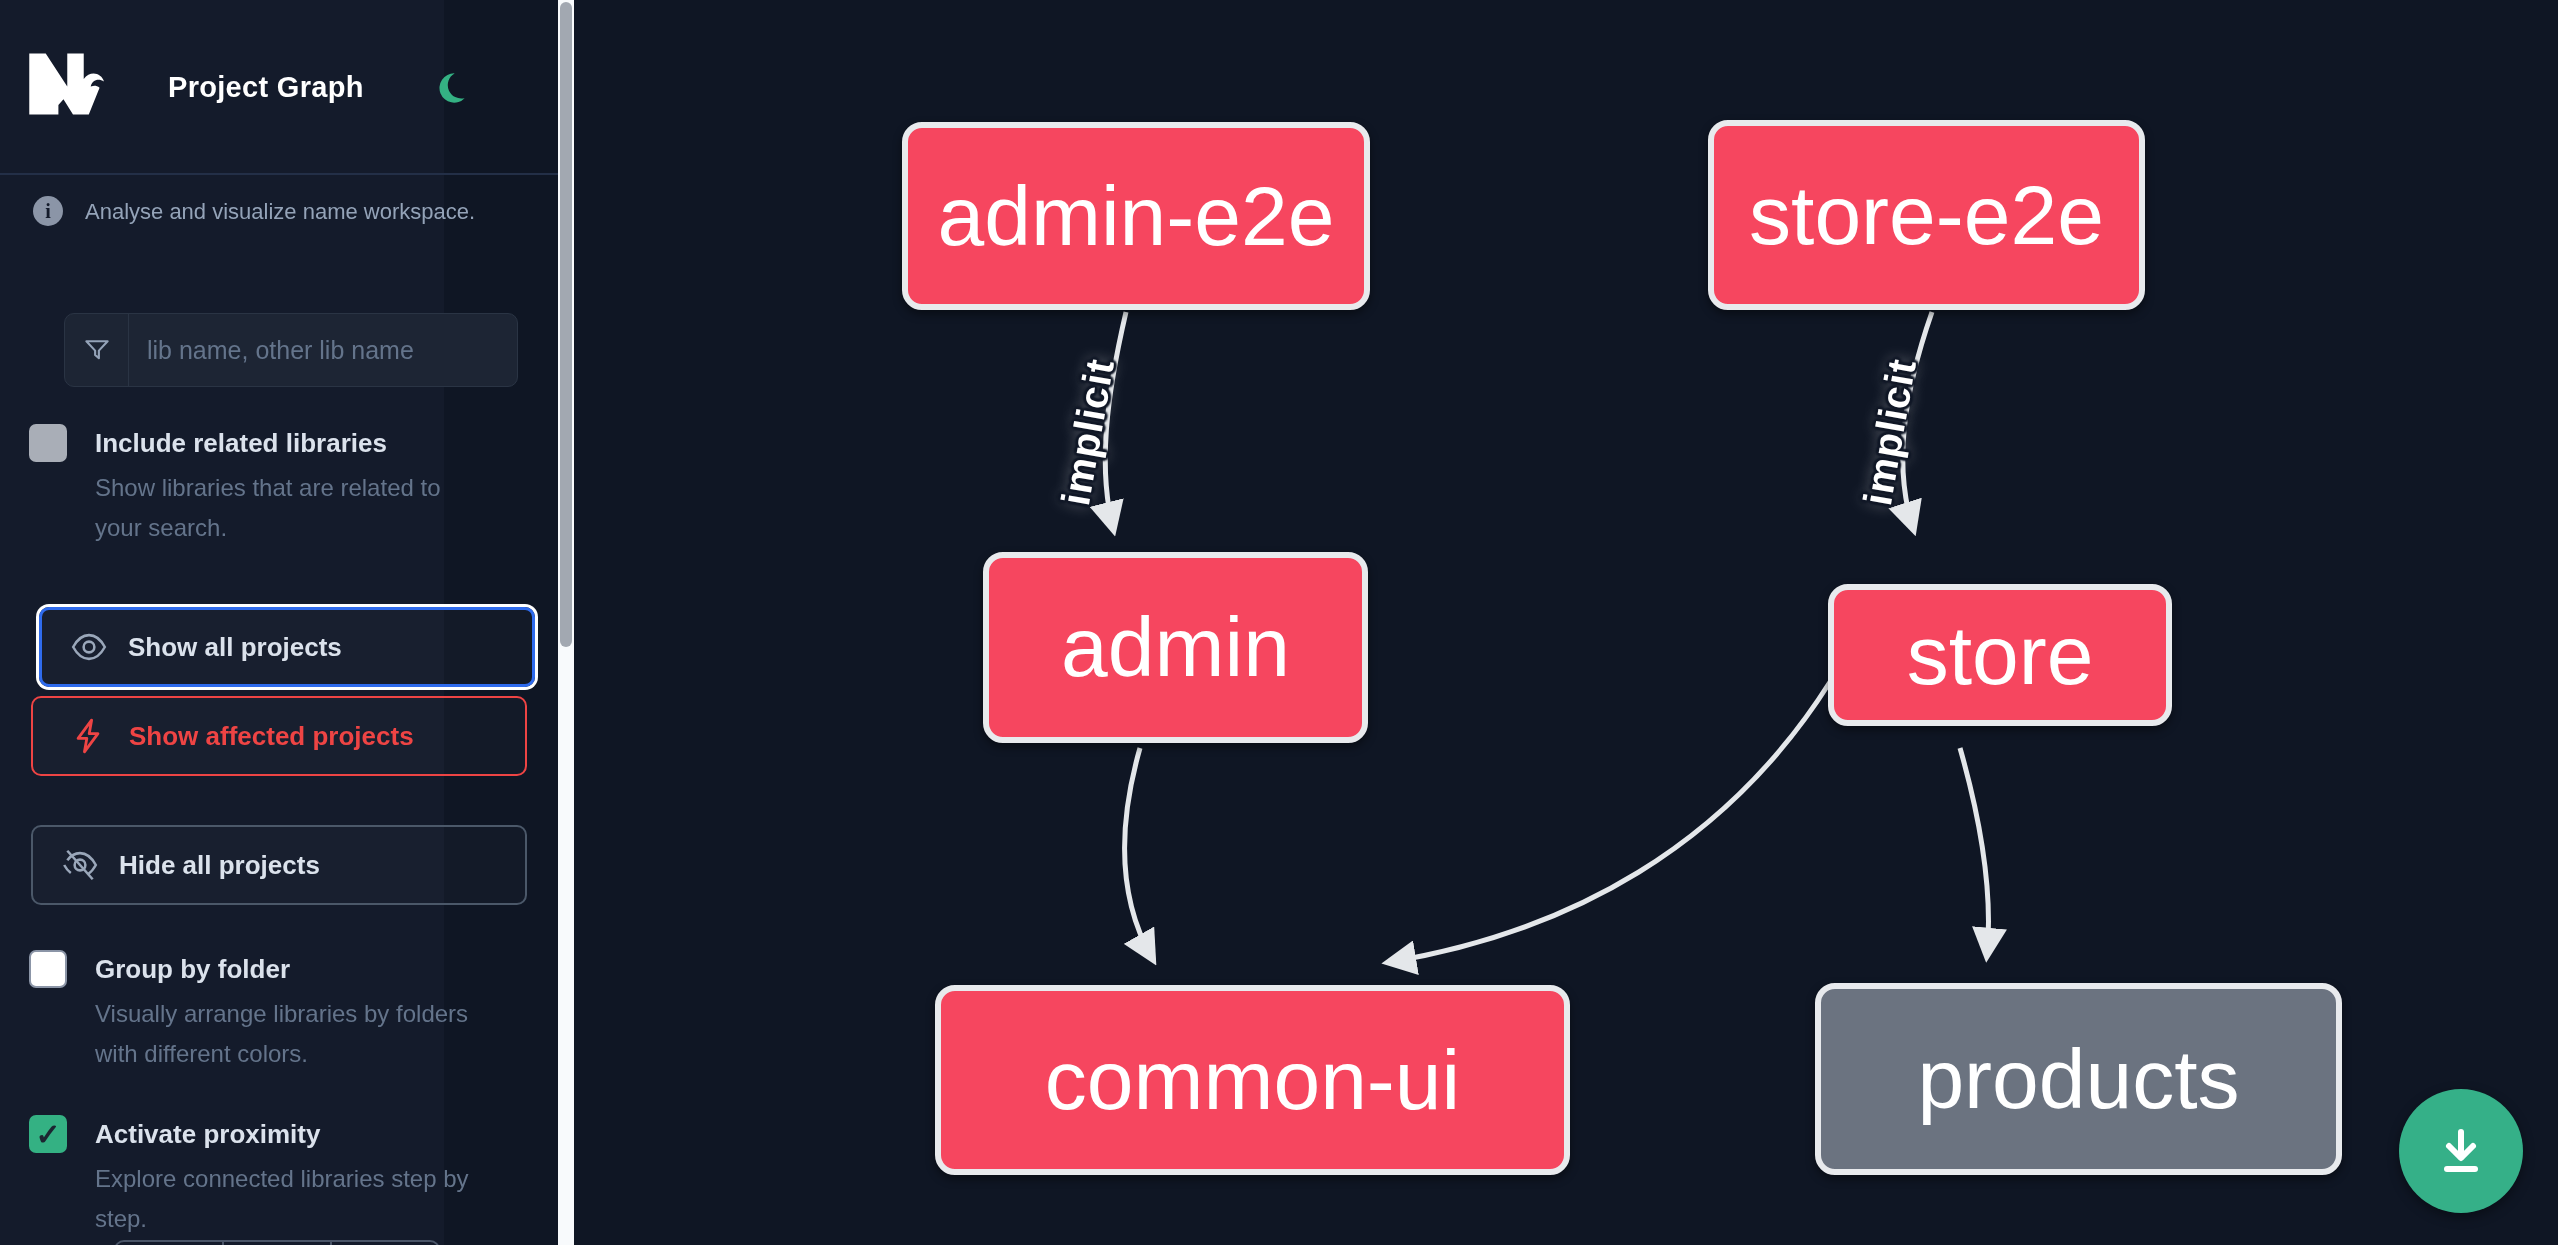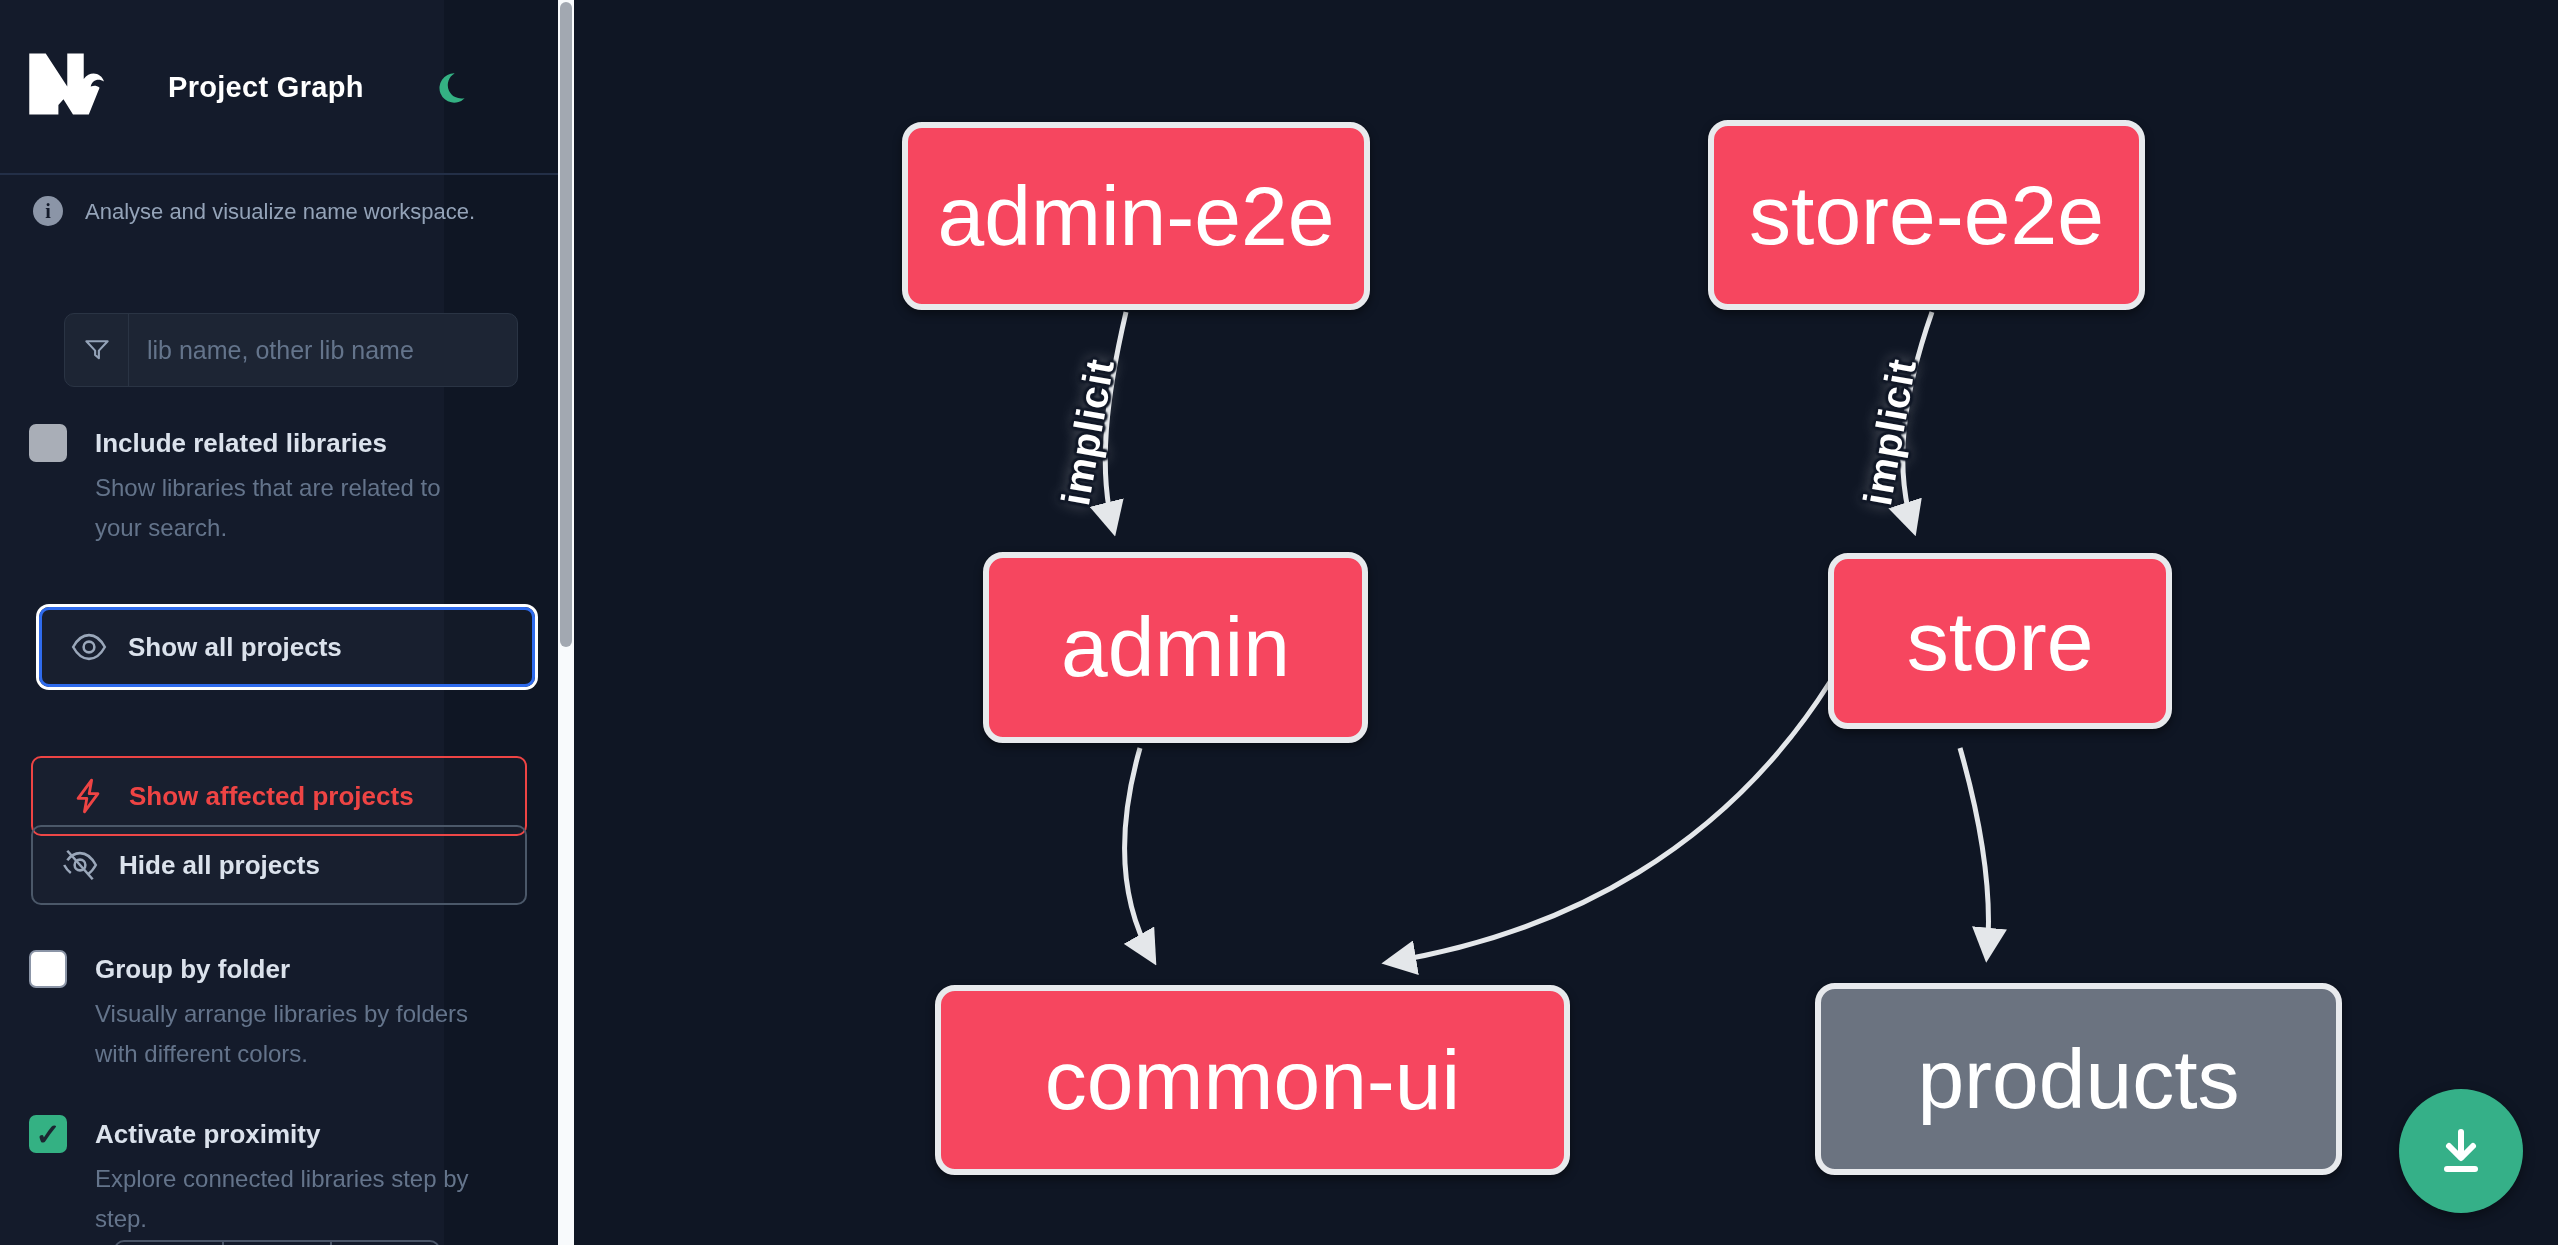--- a/index.html
+++ b/index.html
@@ -67,21 +67,21 @@
 
   .action-btn {
     position:absolute; left:31px; width:496px; height:80px;
     background:rgba(255,255,255,0.02);
     border-radius:10px; display:flex; align-items:center; gap:20px;
     padding-left:28px; cursor:pointer;
     font-size:26px; font-weight:600; color:#dbe2ec;
   }
   .action-btn svg { flex:0 0 38px; }
   .btn-all      { top:607px; border:3px solid #2f6bed; box-shadow:0 0 0 3px #ffffff;margin-left:8px; }
-  .btn-affected { top:756px; border:2px solid #ee4444; color:#ee4444;padding-left:38px; }
+  .btn-affected { top:696px; border:2px solid #ee4444; color:#ee4444;padding-left:38px; }
   .btn-hide     { top:825px; border:2px solid #4b5869; }
 
   .partial-group {
     position:absolute; left:114px; top:1240px; width:326px; height:42px;
     border:2px solid #4a5568; border-radius:10px 10px 0 0;
     display:flex;
   }
   .partial-group .seg { flex:1; border-right:2px solid #4a5568; }
   .partial-group .seg:last-child { border-right:none; }
 
@@ -240,21 +240,21 @@
 
 <div class="node pink" style="left:902px;  top:122px; width:468px; height:188px">
   <span>admin-e2e</span>
 </div>
 <div class="node pink" style="left:1708px; top:120px; width:437px; height:190px">
   <span>store-e2e</span>
 </div>
 <div class="node pink" style="left:983px;  top:552px; width:385px; height:191px">
   <span>admin</span>
 </div>
-<div class="node pink" style="left:1828px; top:553px; width:344px; height:176px">
+<div class="node pink" style="left:1828px; top:584px; width:344px; height:142px">
   <span>store</span>
 </div>
 <div class="node pink" style="left:935px;  top:985px; width:635px; height:190px">
   <span>common-ui</span>
 </div>
 <div class="node gray" style="left:1815px; top:983px; width:527px; height:192px">
   <span>products</span>
 </div>
 
 <div class="edge-label" style="left:1088px; top:432px">implicit</div>

